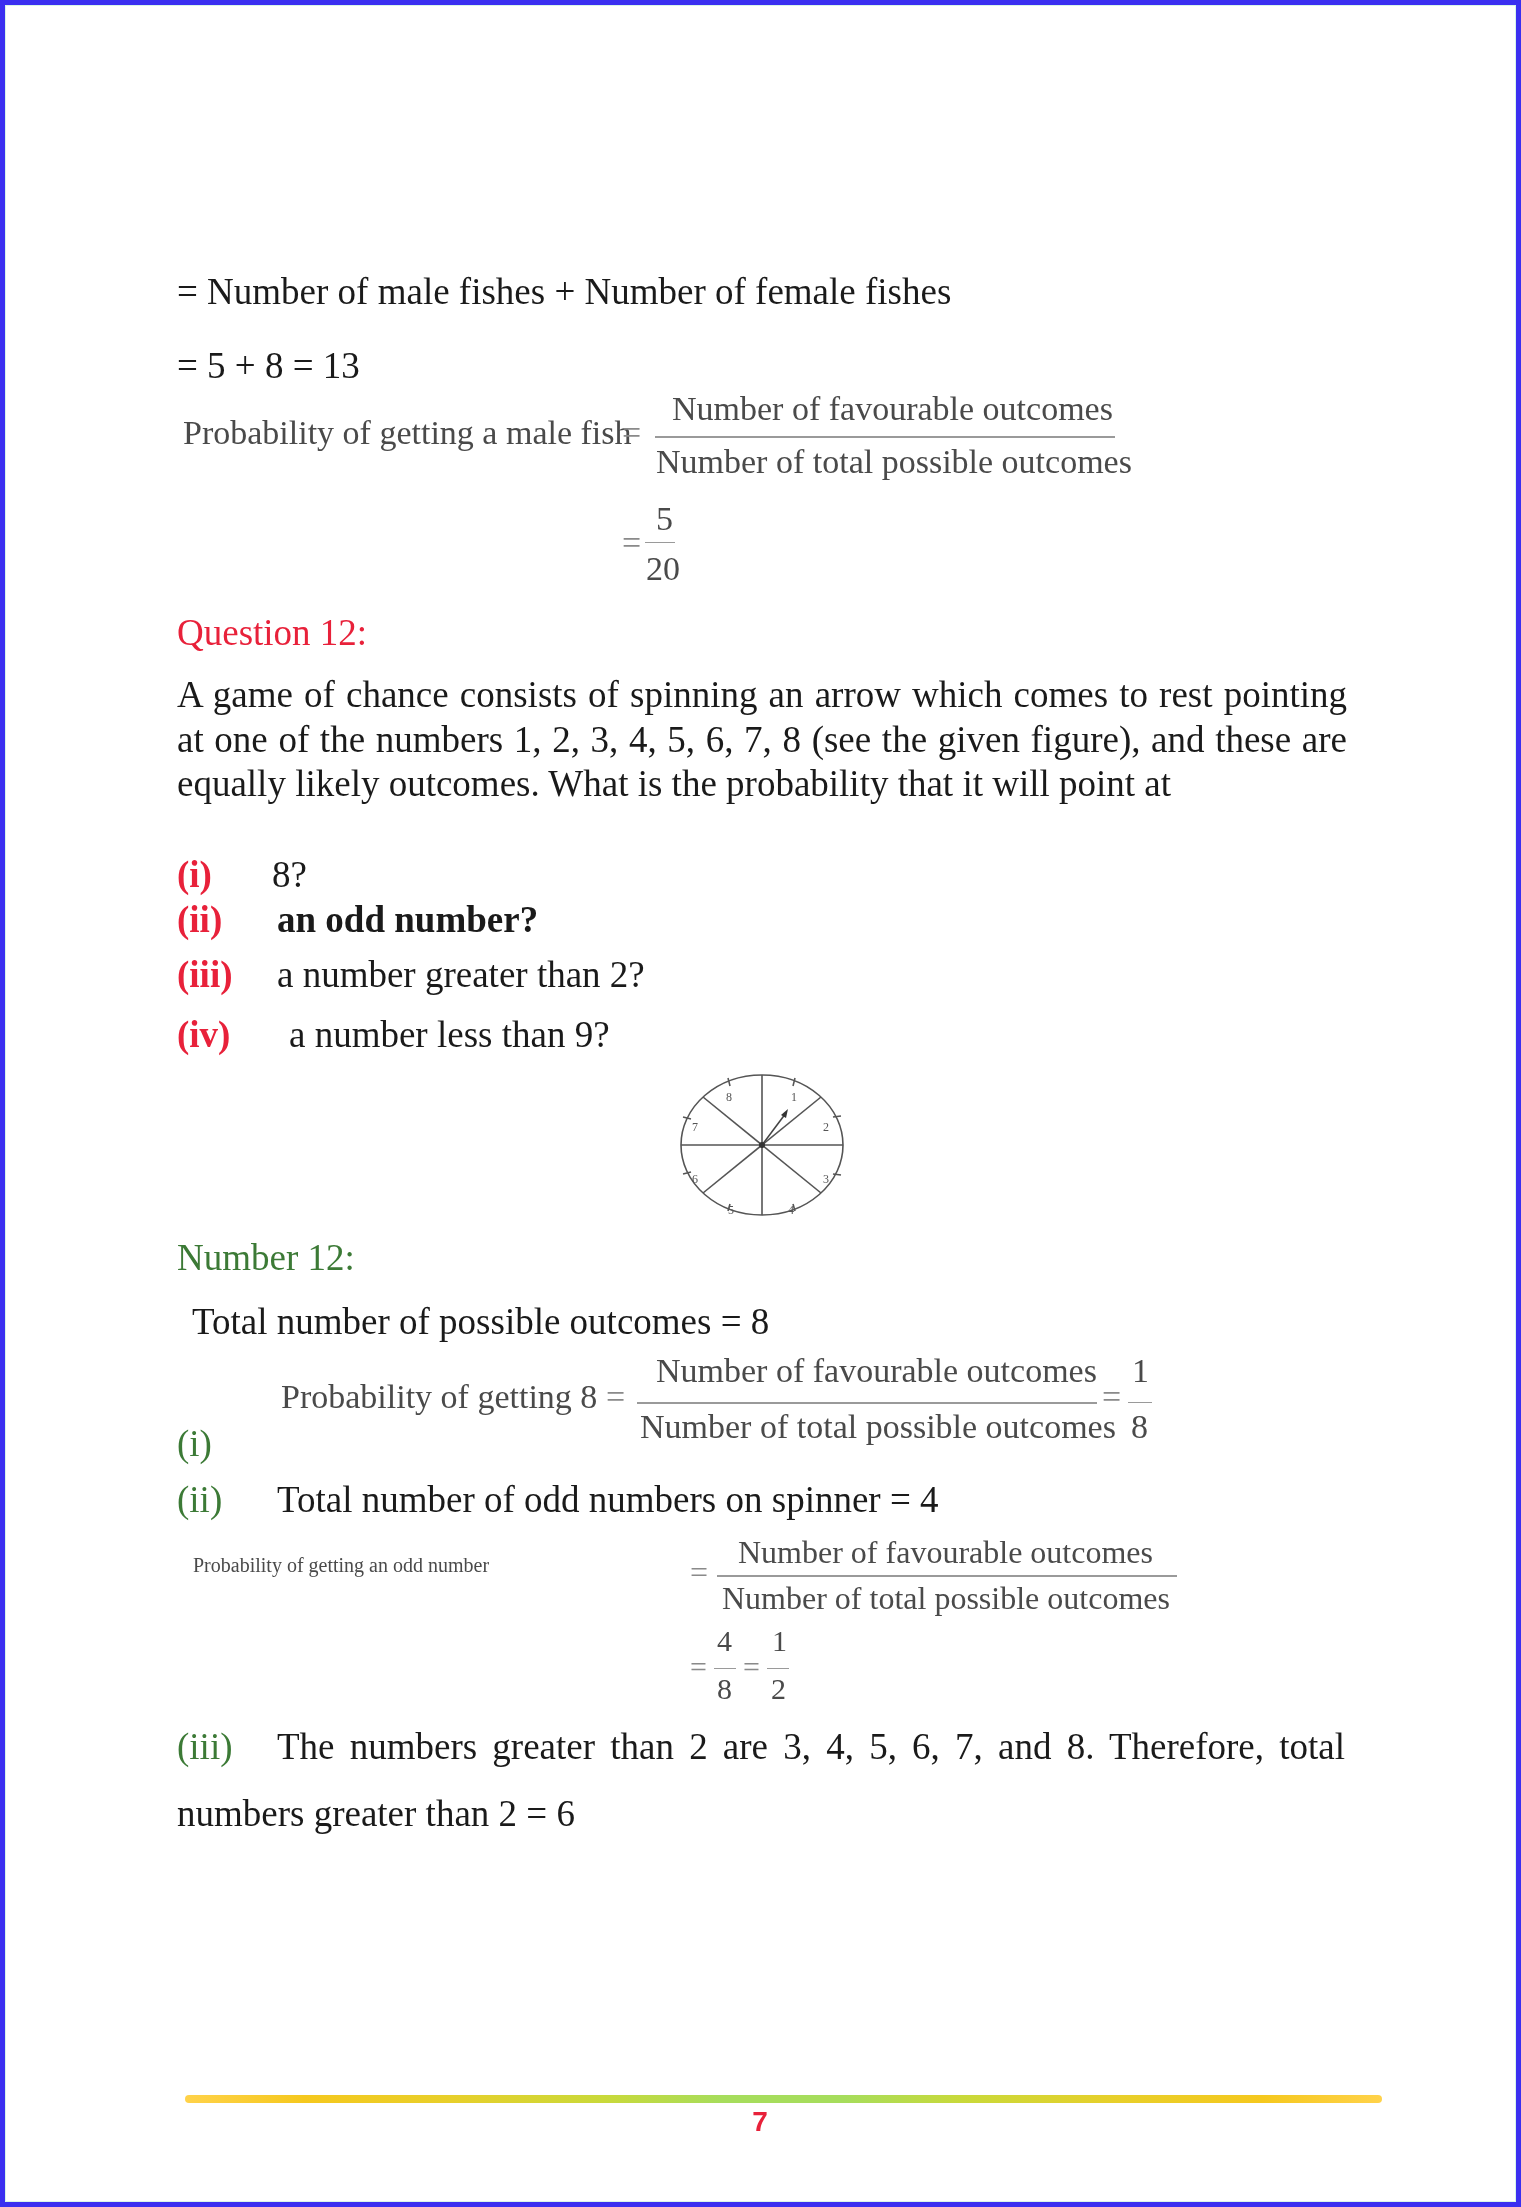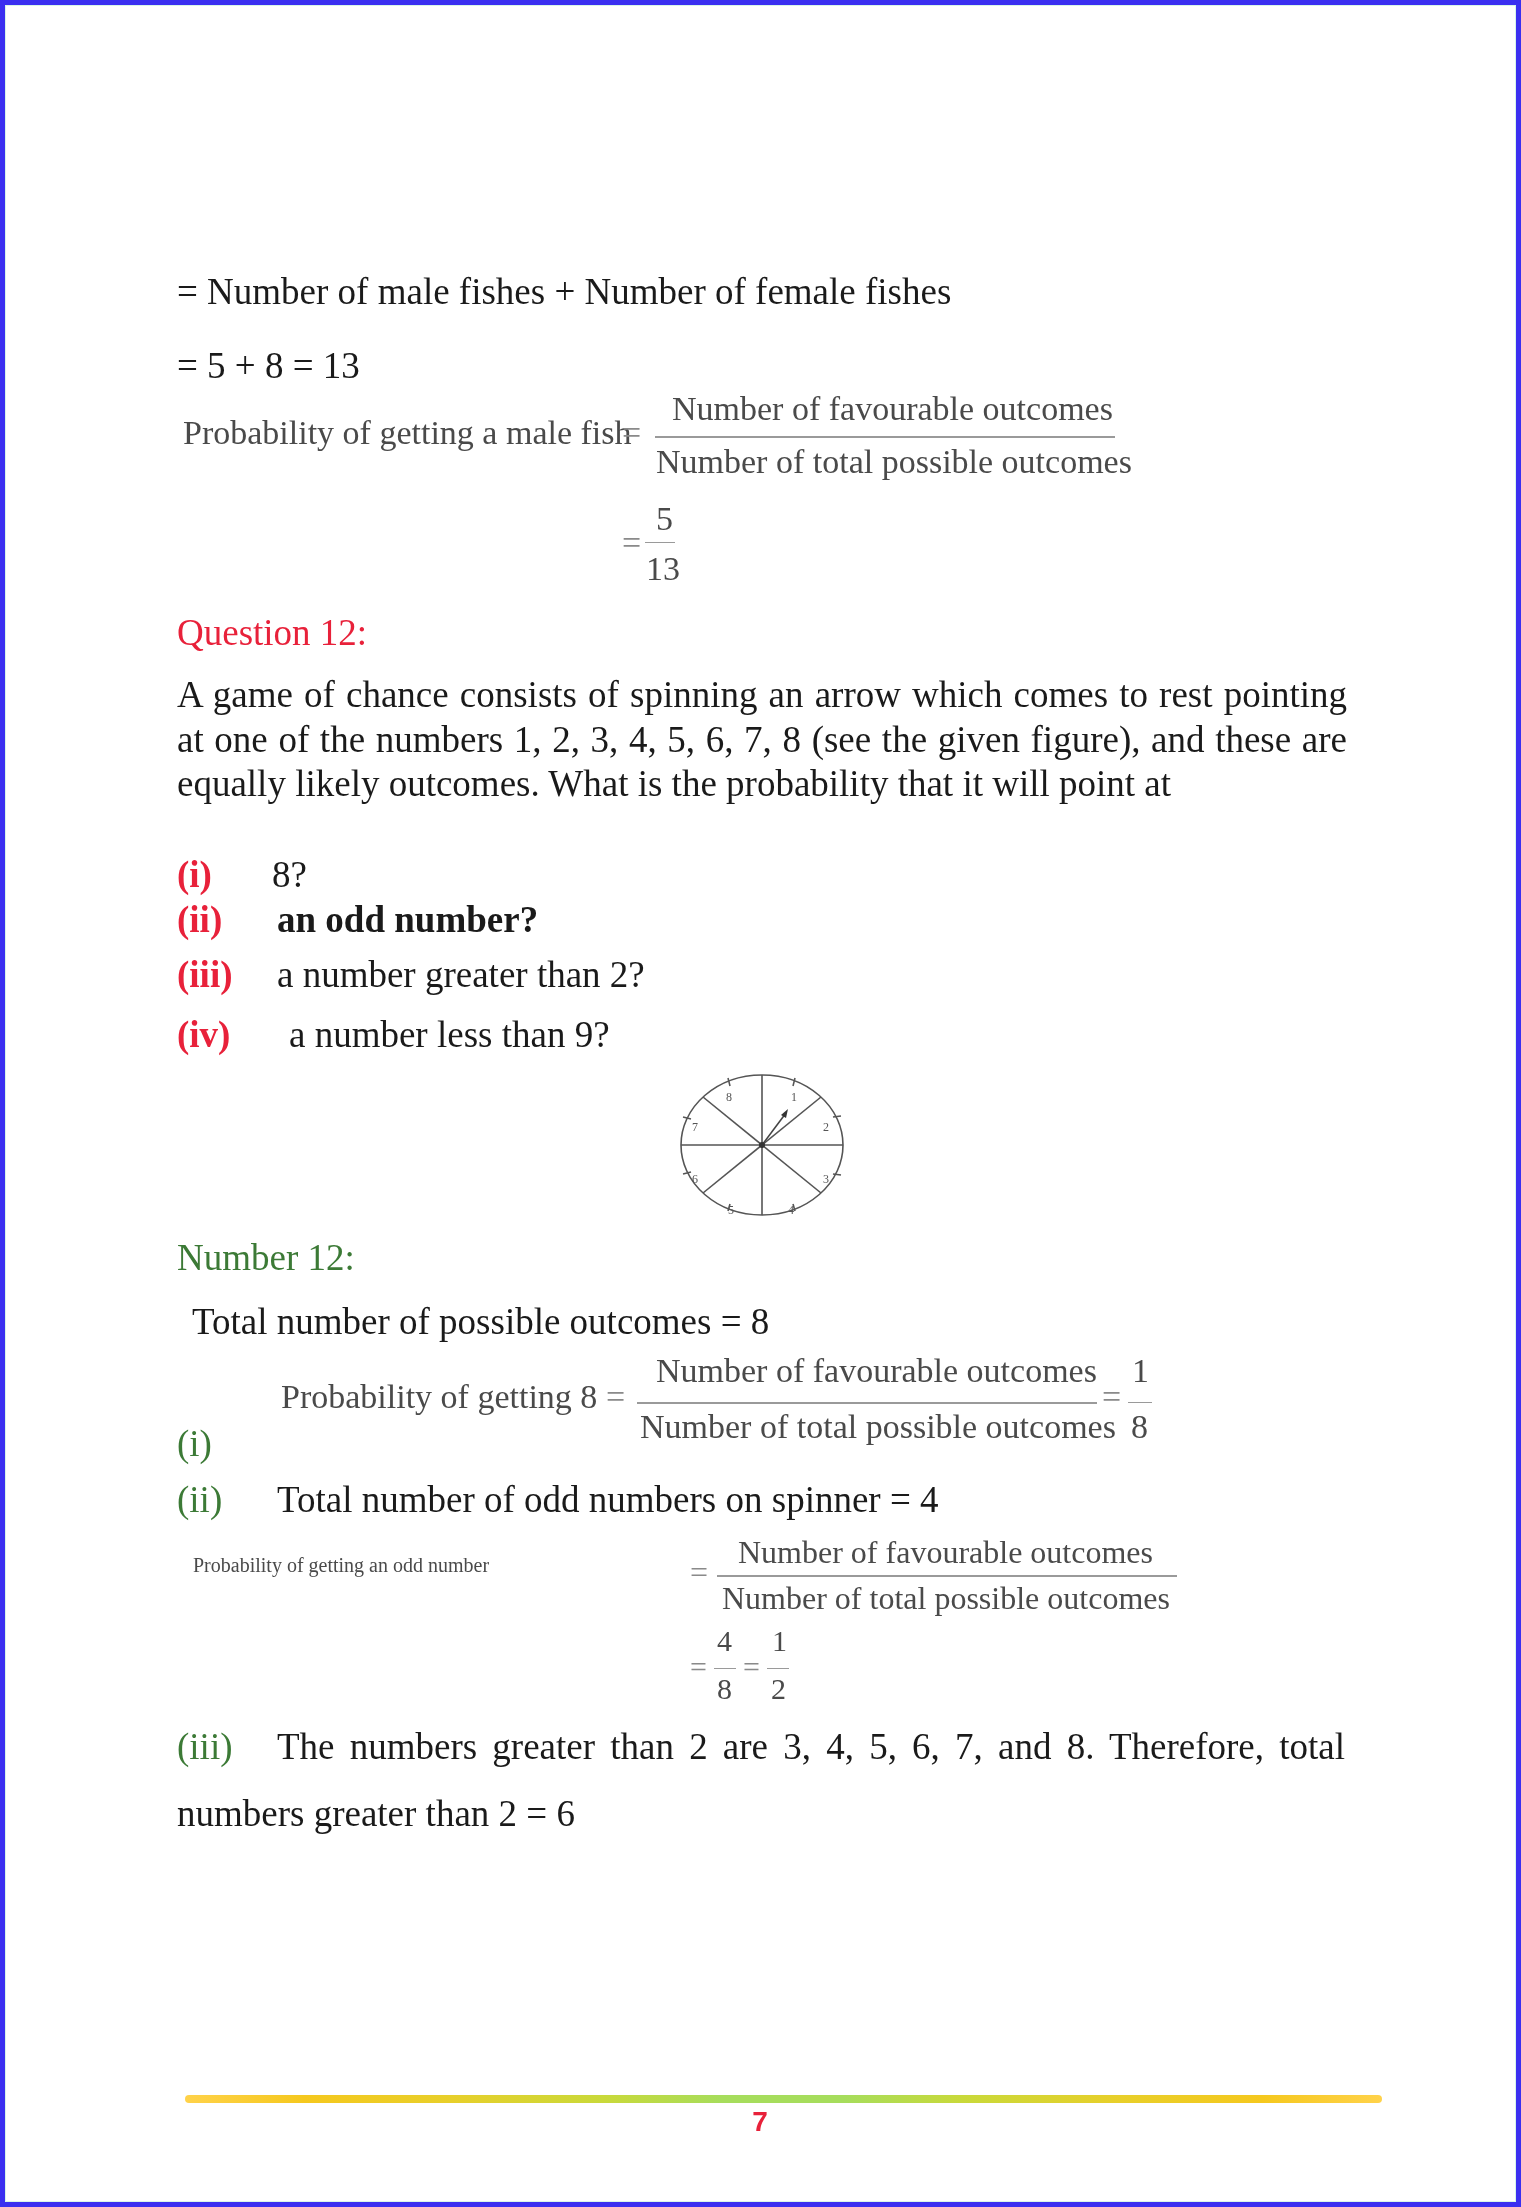--- a/index.html
+++ b/index.html
@@ -55,21 +55,21 @@
 
 <div>
   <div class="abs formula" style="left:183px; top:414px;">Probability of getting a male fish</div>
   <div class="abs formula" style="left:622px; top:414px; color:#8a8a8a;">=</div>
   <div class="abs formula" style="left:672px; top:390px;">Number of favourable outcomes</div>
   <div class="frac-bar" style="left:655px; top:436px; width:460px;"></div>
   <div class="abs formula" style="left:656px; top:443px;">Number of total possible outcomes</div>
   <div class="abs formula" style="left:622px; top:524px; color:#8a8a8a;">=</div>
   <div class="abs formula" style="left:656px; top:500px;">5</div>
   <div class="small-bar" style="left:645px; top:542px; width:30px;"></div>
-  <div class="abs formula" style="left:646px; top:550px;">13</div>
+  <div class="abs formula" style="left:646px; top:550px;">20</div>
 </div>
 
 <div class="abs heading q-head" style="left:177px; top:611px;">Question 12:</div>
 
 <div class="para">A game of chance consists of spinning an arrow which comes to rest pointing at one of the numbers 1, 2, 3, 4, 5, 6, 7, 8 (see the given figure), and these are equally likely outcomes. What is the probability that it will point at</div>
 
 <div>
   <div class="abs body-text" style="left:177px; top:853px;">
     <span class="q-label">(i)</span>
     <span style="position:absolute; left:95px;">8?</span>

